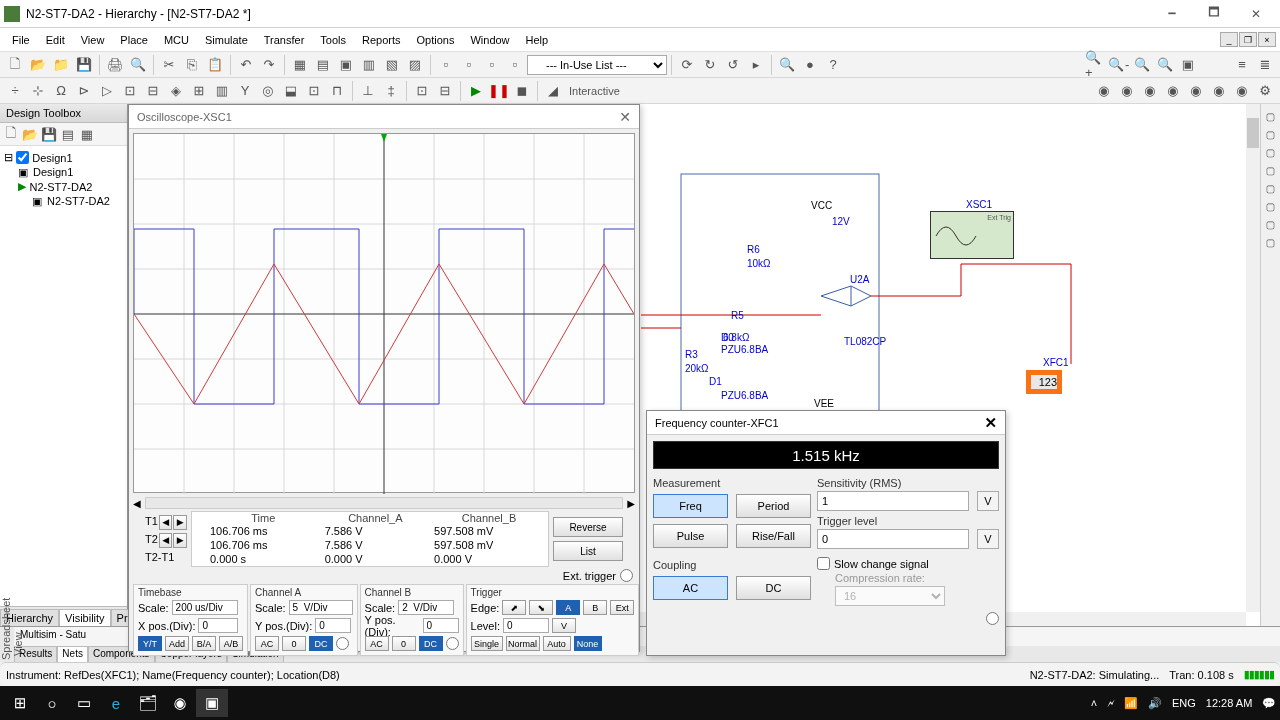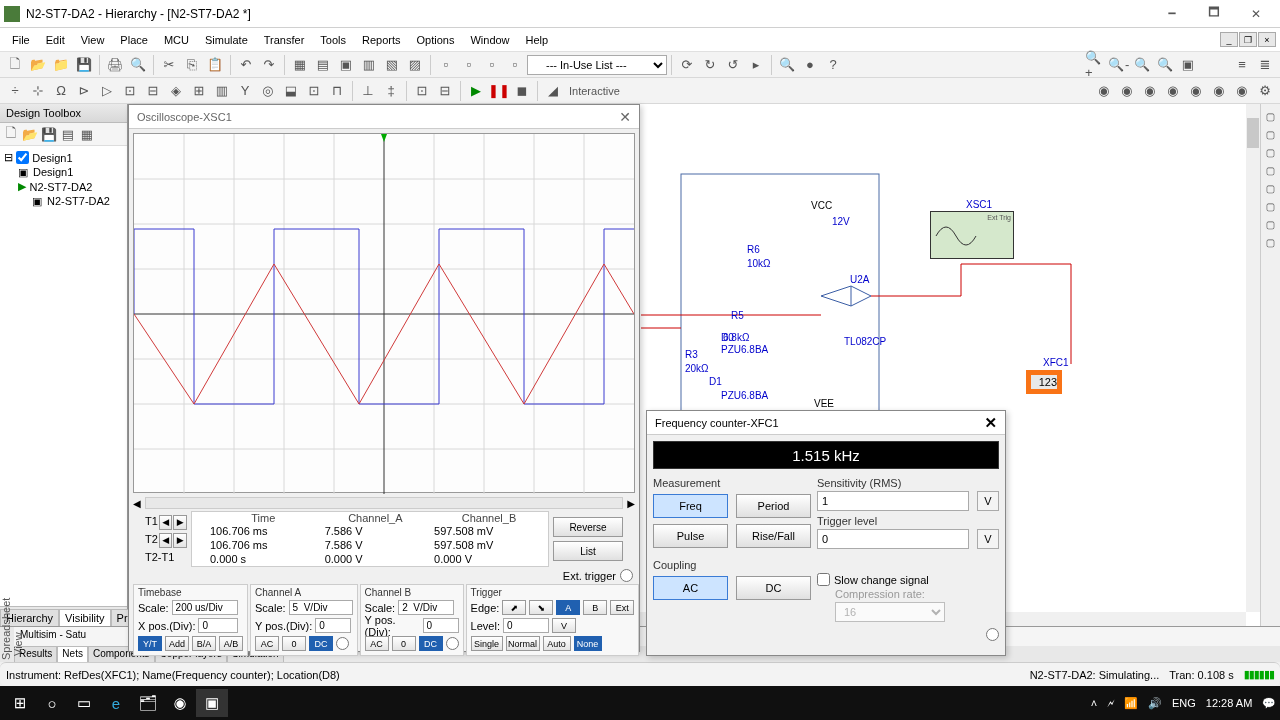--- a/index.html
+++ b/index.html
@@ -501,21 +501,21 @@
           <div class="fc-lbl">Sensitivity (RMS)</div>
           <div class="fc-brow">
               <input class="fc-in" value="1" style="">
               <div class="fc-unit">V</div>
             </div>
           <div class="fc-lbl" style="margin-top:4px">Trigger level</div>
           <div class="fc-brow">
               <input class="fc-in" value="0" style="">
               <div class="fc-unit">V</div>
             </div>
-          <div style="margin-top:24px;display:flex;align-items:center;gap:4px">
+          <div style="margin-top:8px;display:flex;align-items:center;gap:4px">
               <input type="checkbox" style="">
               <span>Slow change signal</span>
             </div>
           <div class="fc-lbl" style="color:#999;margin-left:18px">Compression rate:</div>
           <select class="fc-in" style="margin-left:18px;width:110px;color:#999" disabled=""><option>16</option></select>
           <div style="margin-top:6px;text-align:right"><input type="radio" style=""></div>
         </div>
       </div>
     </div>
 

